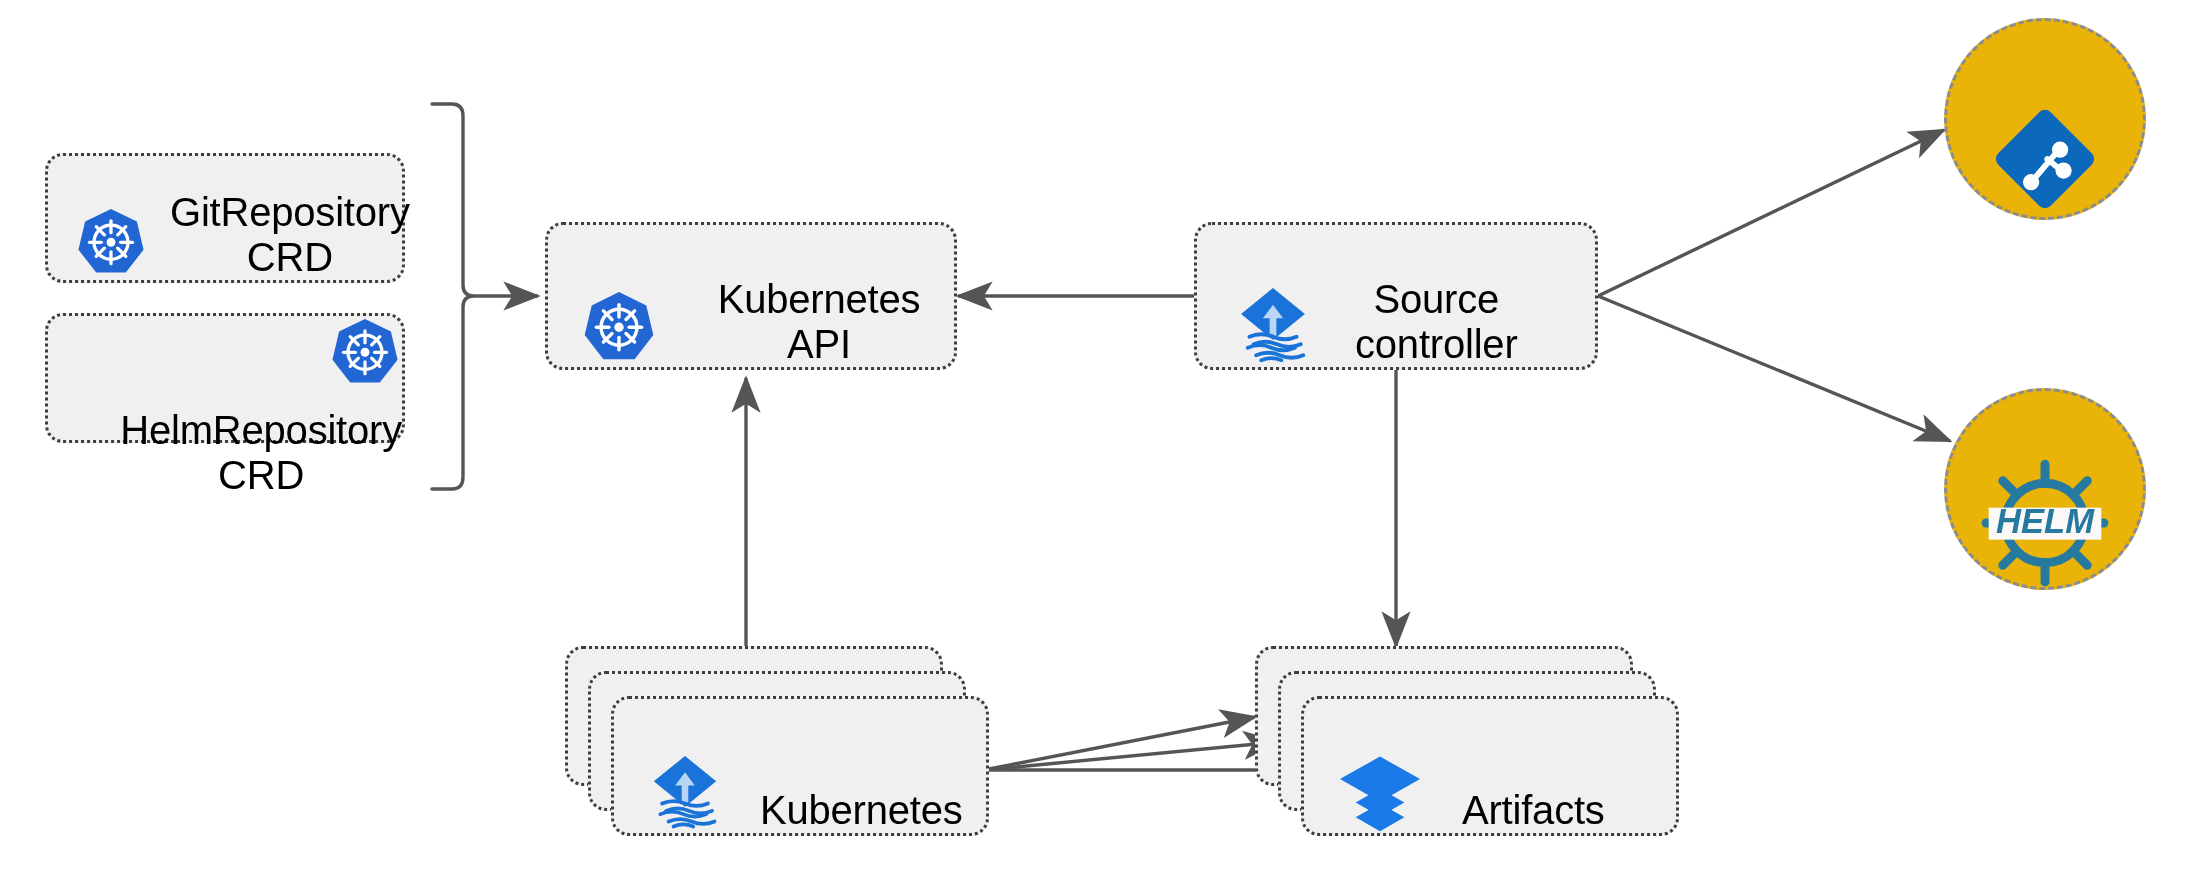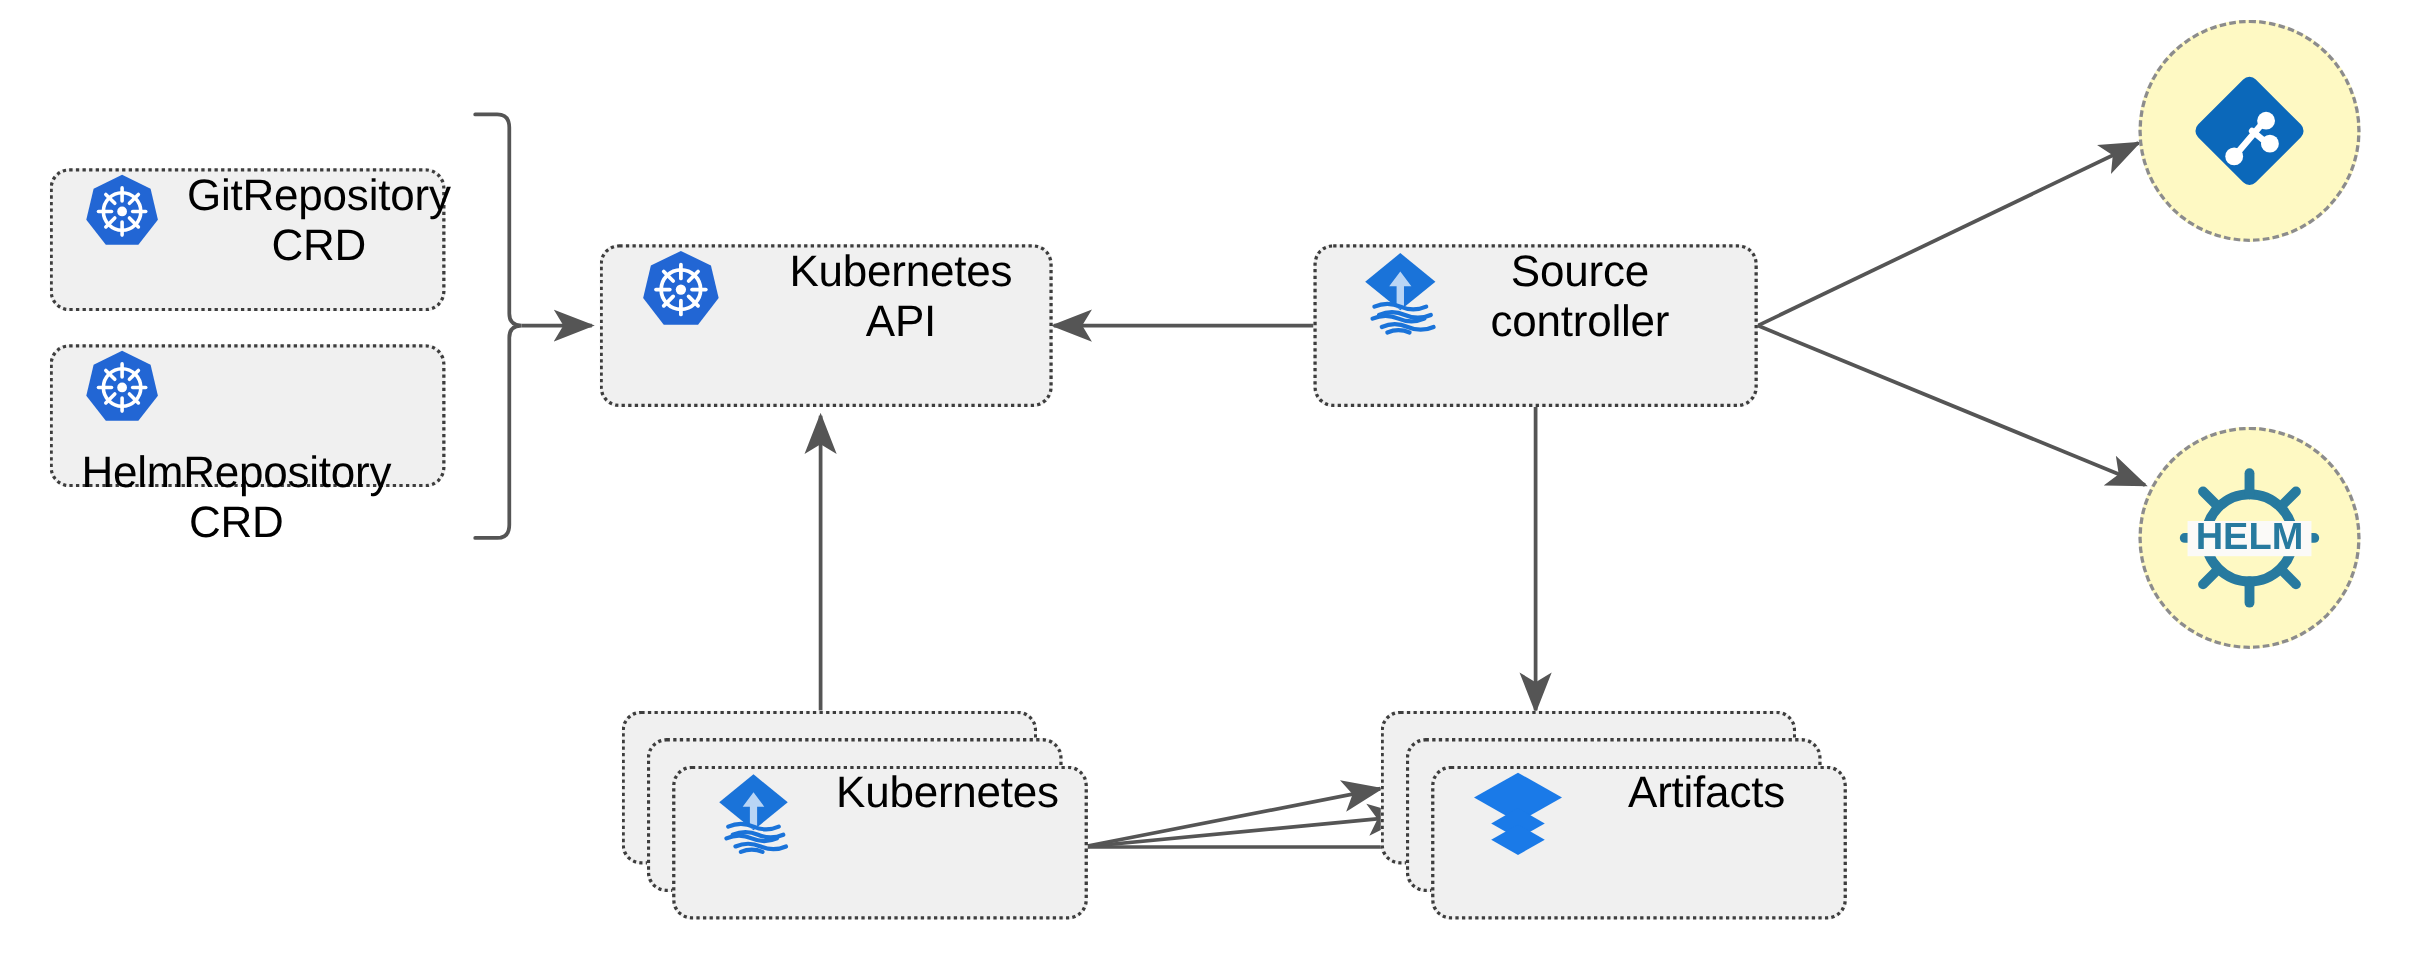--- a/index.html
+++ b/index.html
@@ -7,45 +7,45 @@
   #stage{position:relative;width:2198px;height:878px;background:#ffffff;}
 
   
   .node{
     position:absolute;
     background:#f0f0f0;
     border:3px dotted #3d3d3d;
     border-radius:18px;
     box-sizing:border-box;
     display:flex;
-    align-items:flex-start;
+    align-items:flex-end;
     justify-content:flex-start;
   }
   .node .label{
     color:#000;
     font-size:40px;
     line-height:1.12;
     text-align:center;
     white-space:pre-line;
     letter-spacing:-0.2px;
   }
   .ghost{ 
     position:absolute;
     background:#f0f0f0;
     border:3px dotted #3d3d3d;
     border-radius:18px;
     box-sizing:border-box;
   }
   .circle-node{
     position:absolute;
-    background:#fef9c3;
+    background:#eab308;
     border:3px dashed #8c8c8c;
     border-radius:50%;
     box-sizing:border-box;
-    display:flex;align-items:center;justify-content:center;
+    display:flex;align-items:flex-end;justify-content:center;font-style:italic;
   }
 
   .icon{flex:0 0 auto;display:block;}
   svg{display:block;overflow:visible;}
   #wires{position:absolute;left:0;top:0;width:2198px;height:878px;pointer-events:none;}
 </style>
 </head>
 <body>
 
 <div id="stage">
@@ -176,21 +176,21 @@
           <path d="M30,86 Q44,80 58,86 Q72,92 86,86"></path>
           <path d="M36,92 Q48,87 60,92"></path>
         </g>
       </svg>
     </span>
     <span class="label">Kubernetes</span>
   </div>
 
   <div class="ghost" style="left:1255px;top:646px;width:378px;height:140px;"></div>
   <div class="ghost" style="left:1278px;top:671px;width:378px;height:140px;"></div>
-  <div class="node" style="left:1301px;top:696px;width:378px;height:140px;padding-left:32px;gap:56px;">
+  <div class="node" style="left:1301px;top:696px;width:378px;height:140px;padding-left:32px;gap:38px;">
     <span class="icon">
       <svg width="88" height="80" viewBox="0 0 100 92">
         <polygon points="50,4 96,30 50,56 4,30" fill="#1a7ae8"></polygon>
         <polygon points="50,41 78,57 50,73 22,57" fill="#1a7ae8"></polygon>
         <polygon points="50,58 78,74 50,90 22,74" fill="#1a7ae8"></polygon>
       </svg>
     </span>
     <span class="label">Artifacts</span>
   </div>
 

